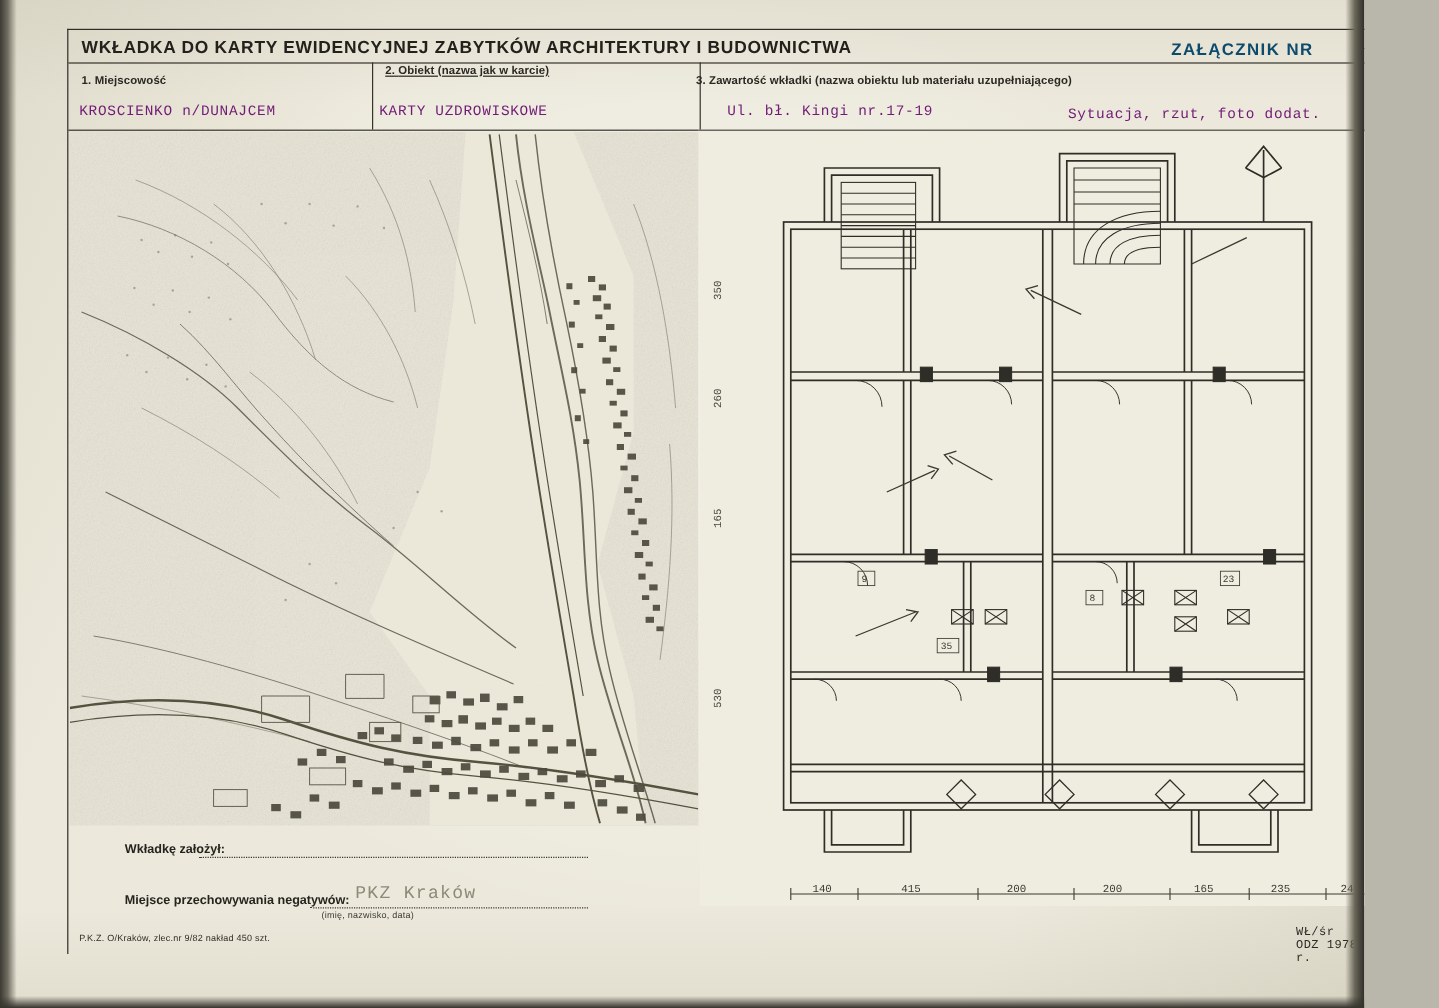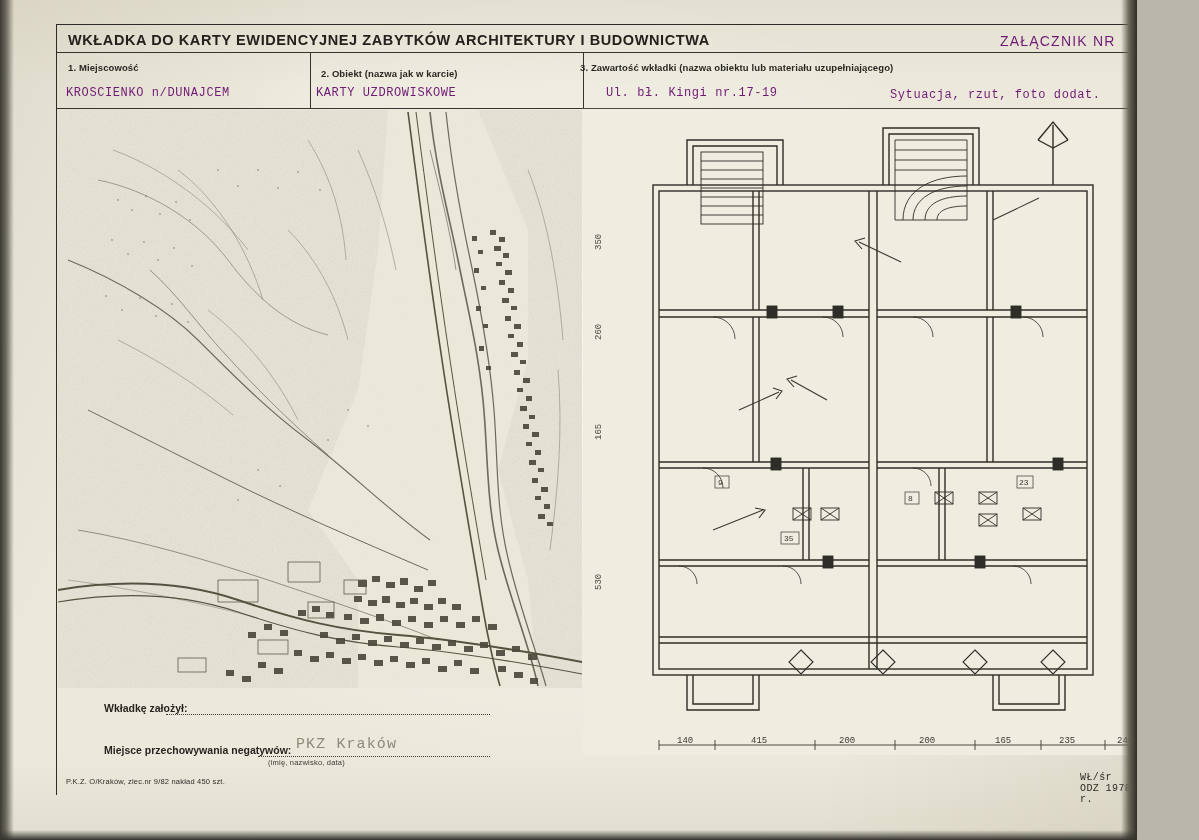--- a/index.html
+++ b/index.html
@@ -61,26 +61,26 @@
     left: 68px;
     top: 32px;
     font-size: 14.5px;
     letter-spacing: 0.6px;
     color: #23211c;
     font-weight: 600;
     font-family: "Liberation Sans", sans-serif;
   }
   .hdr-attach {
     position: absolute;
-    left: 1000px;
+    left: 976px;
     top: 33px;
     font-size: 14px;
     letter-spacing: 1.2px;
-    color: #701a75;
-    font-weight: 400;
+    color: #0c4a6e;
+    font-weight: 700;
   }
   .hdr-attach-no {
     position: absolute;
     left: 1131px;
     top: 26px;
     font-size: 17px;
     color: #3a3730;
     font-family: "Liberation Serif", serif;
   }
   .rule-under-title {
@@ -230,21 +230,21 @@
   <div class="rule-under-title"></div>
 
   <div class="field-label" style="left:68px; top:62px;">
     <span>1.</span>
     <span>Miejscowość</span>
   </div>
   <div class="field-value" style="left:20px; top:86px; padding-left:46px;">KROSCIENKO  n/DUNAJCEM</div>
 
   <div class="vdiv" style="left:310px;"></div>
 
-  <div class="field-label" style="left:321px; top:68px;">
+  <div class="field-label" style="left:321px; top:54px;text-decoration:underline;">
     <span>2.</span>
     <span>Obiekt (nazwa jak w karcie)</span>
   </div>
   <div class="field-value" style="left:316px; top:86px;">KARTY  UZDROWISKOWE</div>
 
   <div class="vdiv" style="left:583px;"></div>
 
   <div class="field-label" style="left:580px; top:62px;">
     <span>3.</span>
     <span>Zawartość wkładki (nazwa obiektu lub materiału uzupełniającego)</span>

